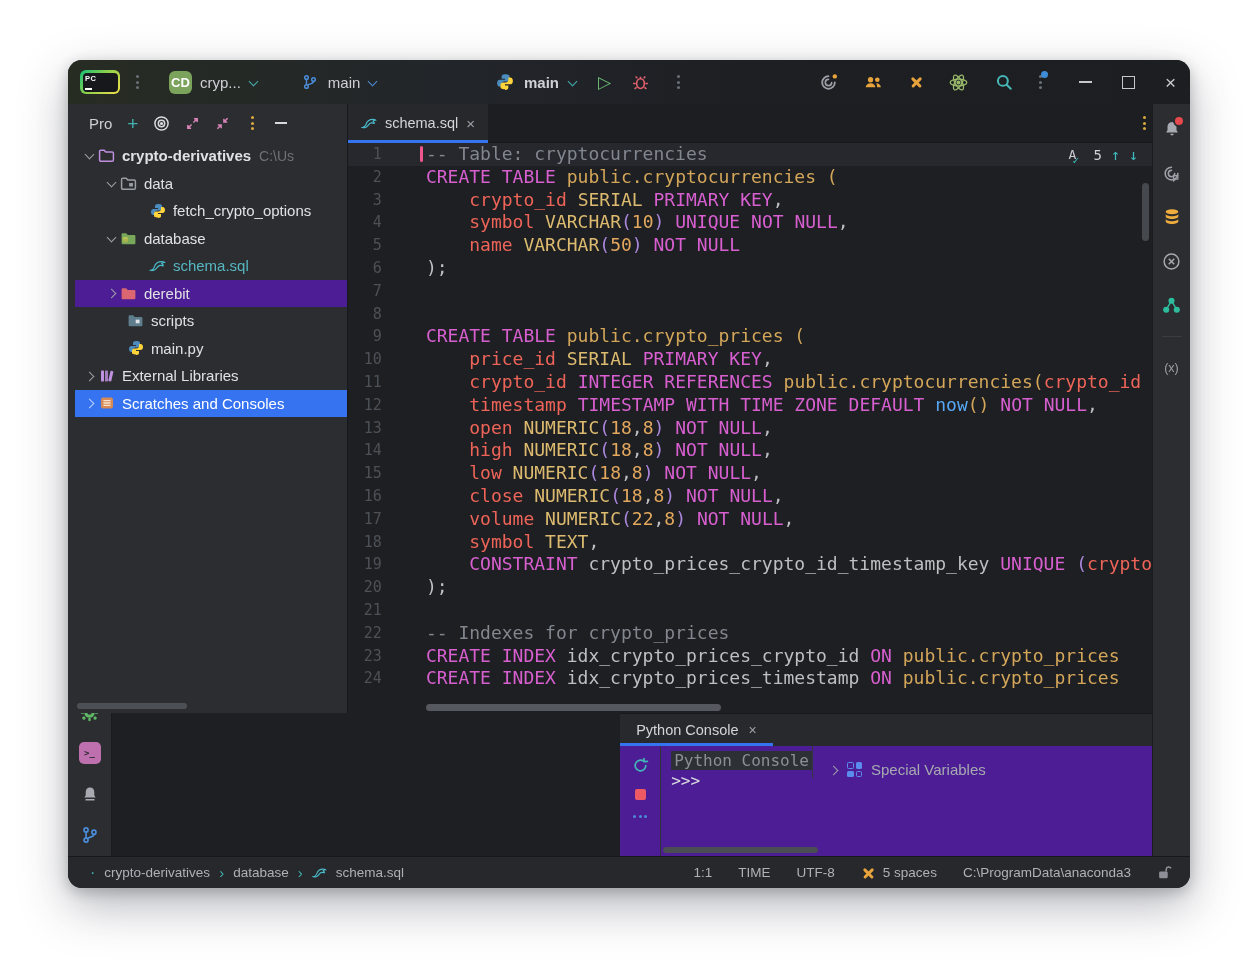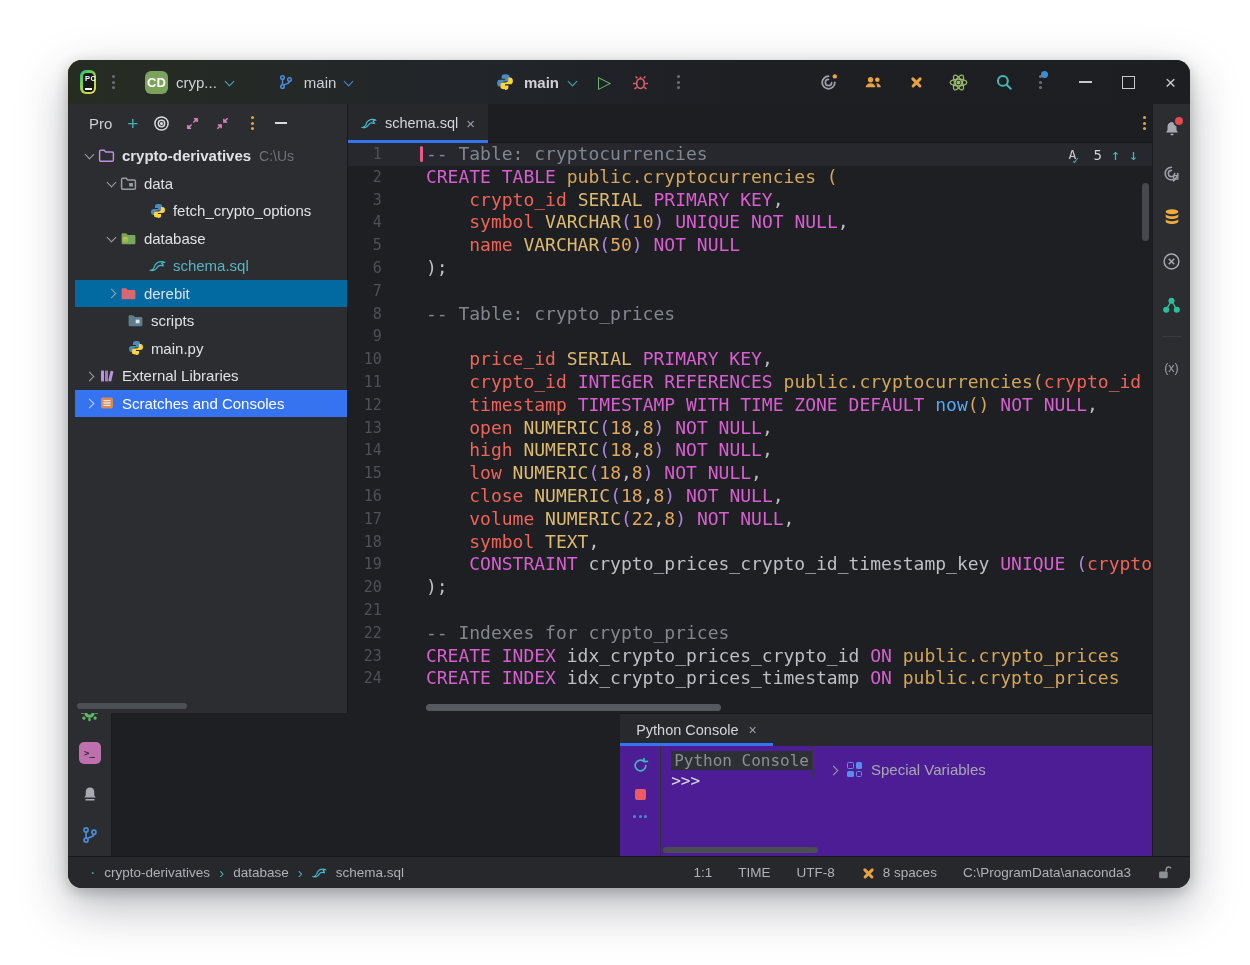--- a/index.html
+++ b/index.html
@@ -4,21 +4,21 @@
 <style>
   html,body{margin:0;padding:0;background:#fff;}
   body{width:1250px;height:965px;position:relative;font-family:"Liberation Sans",sans-serif;overflow:hidden;}
   .window{position:absolute;left:68px;top:60px;width:1122px;height:828px;background:#1e1f22;border-radius:14px;
           box-shadow:0 18px 48px rgba(45,50,65,.35),0 4px 14px rgba(0,0,0,.22);overflow:hidden;color:#ced0d6;}
   
   .titlebar{position:absolute;top:0;left:0;right:0;height:44px;
     background:linear-gradient(90deg,#272c23 0%,#22252a 35%,#1d1f23 60%,#1c1e21 100%);
     display:flex;align-items:center;padding:0 14px 0 12px;box-sizing:border-box;font-size:15px;}
   .tb-group{display:flex;align-items:center;gap:8px;}
-  .pcLogo{width:16px;height:24px;border-radius:6px;background:linear-gradient(135deg,#14c07a,#8bd04a 45%,#f7e14c);position:relative;flex:none;}
+  .pcLogo{width:40px;height:24px;border-radius:6px;background:linear-gradient(135deg,#14c07a,#8bd04a 45%,#f7e14c);position:relative;flex:none;}
   .pcLogo .in{position:absolute;inset:2.5px;background:#17181b;border-radius:4px;}
   .pcLogo .t{position:absolute;left:5px;top:4px;font-size:7.5px;font-weight:bold;color:#fff;letter-spacing:.5px;}
   .pcLogo .u{position:absolute;left:5px;bottom:4.5px;width:7px;height:1.5px;background:#fff;}
   .dots3{display:flex;flex-direction:column;gap:2.6px;align-items:center;}
   .dots3 i{width:3px;height:3px;border-radius:50%;background:currentColor;display:block;}
   .dots3.h{flex-direction:row;}
   .kebab-gray{color:#6a7077;padding:0 8px;}
   .kebab-yellow{color:#d9a93d;padding:0 6px;}
   .cdBadge{width:23px;height:23px;border-radius:6px;background:#7ca35c;color:#fff;font-size:13px;font-weight:bold;
            display:flex;align-items:center;justify-content:center;margin-left:14px;}
@@ -53,21 +53,21 @@
   
   .center{position:absolute;left:44px;top:44px;right:38px;bottom:32px;display:flex;flex-direction:column;align-items:flex-end;}
   .toprow{flex:1;display:flex;min-height:0;}
   
   .project{width:272px;flex:none;background:#2b2d30;border-right:1px solid #17181b;position:relative;overflow:hidden;}
   .phead{height:38px;display:flex;align-items:center;padding:0 10px 0 14px;gap:15px;font-size:15px;color:#ced0d6;}
   .plus{color:#43b0b0;font-size:19px;line-height:1;}
   .phead .minim{width:12px;height:2px;background:#d7d9dd;display:block;}
   .trow{height:27.5px;display:flex;align-items:center;font-size:15px;color:#dfe1e5;white-space:nowrap;overflow:hidden;box-sizing:border-box;}
   .trow .chev{color:#9da0a6;margin-right:4px;}
-  .trow.drag{background:#0369a1;}
+  .trow.drag{background:#4c1d95;}
   .trow.sel{background:#3573f0;color:#fff;}
   .trow.sel .chev{color:#bcd3ff;}
   .ticon{width:18px;height:18px;margin-right:6px;flex:none;display:flex;align-items:center;justify-content:center;}
   .chevslot{width:16px;margin-right:4px;flex:none;}
   .tbold{font-weight:bold;}
   .tpath{color:#6e7277;margin-left:8px;font-size:14px;}
   .tlabel.sqlfile{color:#56b6c2;}
   .pscroll{position:absolute;bottom:4px;left:2px;width:110px;height:6px;background:#4c4f54;border-radius:3px;}
   
   .editor{flex:1;background:#1e1f22;position:relative;display:flex;flex-direction:column;min-width:0;overflow:hidden;}
@@ -510,22 +510,22 @@
 
         <div class="codewrap">
           <div id="code-lines">
               <div class="cl cur"><span class="gut">1</span><span class="src"><span class="t-cm">-- Table: cryptocurrencies</span></span></div>
               <div class="cl"><span class="gut">2</span><span class="src"><span class="t-kw">CREATE TABLE</span><span class="t-pl"> </span><span class="t-tbl">public.cryptocurrencies (</span></span></div>
               <div class="cl"><span class="gut">3</span><span class="src"><span class="t-pl">    </span><span class="t-col">crypto_id</span><span class="t-pl"> </span><span class="t-typ">SERIAL</span><span class="t-pl"> </span><span class="t-kw">PRIMARY KEY</span><span class="t-pl">,</span></span></div>
               <div class="cl"><span class="gut">4</span><span class="src"><span class="t-pl">    </span><span class="t-col">symbol</span><span class="t-pl"> </span><span class="t-typ">VARCHAR</span><span class="t-par">(</span><span class="t-num">10</span><span class="t-par">)</span><span class="t-pl"> </span><span class="t-kw">UNIQUE NOT NULL</span><span class="t-pl">,</span></span></div>
               <div class="cl"><span class="gut">5</span><span class="src"><span class="t-pl">    </span><span class="t-col">name</span><span class="t-pl"> </span><span class="t-typ">VARCHAR</span><span class="t-par">(</span><span class="t-num">50</span><span class="t-par">)</span><span class="t-pl"> </span><span class="t-kw">NOT NULL</span></span></div>
               <div class="cl"><span class="gut">6</span><span class="src"><span class="t-pl">);</span></span></div>
               <div class="cl"><span class="gut">7</span><span class="src"></span></div>
-              <div class="cl"><span class="gut">8</span><span class="src"><span class="t-cm">-- Table: crypto_prices</span></span></div>
-              <div class="cl"><span class="gut">9</span></div>
+              <div class="cl"><span class="gut">8</span></div>
+              <div class="cl"><span class="gut">9</span><span class="src"><span class="t-kw">CREATE TABLE</span><span class="t-pl"> </span><span class="t-tbl">public.crypto_prices (</span></span></div>
               <div class="cl"><span class="gut">10</span><span class="src"><span class="t-pl">    </span><span class="t-col">price_id</span><span class="t-pl"> </span><span class="t-typ">SERIAL</span><span class="t-pl"> </span><span class="t-kw">PRIMARY KEY</span><span class="t-pl">,</span></span></div>
               <div class="cl"><span class="gut">11</span><span class="src"><span class="t-pl">    </span><span class="t-col">crypto_id</span><span class="t-pl"> </span><span class="t-kw">INTEGER</span><span class="t-pl"> </span><span class="t-kw">REFERENCES</span><span class="t-pl"> </span><span class="t-tbl">public.cryptocurrencies(</span><span class="t-col">crypto_id</span></span></div>
               <div class="cl"><span class="gut">12</span><span class="src"><span class="t-pl">    </span><span class="t-col">timestamp</span><span class="t-pl"> </span><span class="t-kw">TIMESTAMP WITH TIME ZONE DEFAULT</span><span class="t-pl"> </span><span class="t-fn">now</span><span class="t-tbl">()</span><span class="t-pl"> </span><span class="t-kw">NOT NULL</span><span class="t-pl">,</span></span></div>
               <div class="cl"><span class="gut">13</span><span class="src"><span class="t-pl">    </span><span class="t-col">open</span><span class="t-pl"> </span><span class="t-typ">NUMERIC</span><span class="t-par">(</span><span class="t-num">18</span><span class="t-pl">,</span><span class="t-num">8</span><span class="t-par">)</span><span class="t-pl"> </span><span class="t-kw">NOT NULL</span><span class="t-pl">,</span></span></div>
               <div class="cl"><span class="gut">14</span><span class="src"><span class="t-pl">    </span><span class="t-col">high</span><span class="t-pl"> </span><span class="t-typ">NUMERIC</span><span class="t-par">(</span><span class="t-num">18</span><span class="t-pl">,</span><span class="t-num">8</span><span class="t-par">)</span><span class="t-pl"> </span><span class="t-kw">NOT NULL</span><span class="t-pl">,</span></span></div>
               <div class="cl"><span class="gut">15</span><span class="src"><span class="t-pl">    </span><span class="t-col">low</span><span class="t-pl"> </span><span class="t-typ">NUMERIC</span><span class="t-par">(</span><span class="t-num">18</span><span class="t-pl">,</span><span class="t-num">8</span><span class="t-par">)</span><span class="t-pl"> </span><span class="t-kw">NOT NULL</span><span class="t-pl">,</span></span></div>
               <div class="cl"><span class="gut">16</span><span class="src"><span class="t-pl">    </span><span class="t-col">close</span><span class="t-pl"> </span><span class="t-typ">NUMERIC</span><span class="t-par">(</span><span class="t-num">18</span><span class="t-pl">,</span><span class="t-num">8</span><span class="t-par">)</span><span class="t-pl"> </span><span class="t-kw">NOT NULL</span><span class="t-pl">,</span></span></div>
               <div class="cl"><span class="gut">17</span><span class="src"><span class="t-pl">    </span><span class="t-col">volume</span><span class="t-pl"> </span><span class="t-typ">NUMERIC</span><span class="t-par">(</span><span class="t-num">22</span><span class="t-pl">,</span><span class="t-num">8</span><span class="t-par">)</span><span class="t-pl"> </span><span class="t-kw">NOT NULL</span><span class="t-pl">,</span></span></div>
               <div class="cl"><span class="gut">18</span><span class="src"><span class="t-pl">    </span><span class="t-col">symbol</span><span class="t-pl"> </span><span class="t-typ">TEXT</span><span class="t-pl">,</span></span></div>
               <div class="cl"><span class="gut">19</span><span class="src"><span class="t-pl">    </span><span class="t-kw">CONSTRAINT</span><span class="t-pl"> crypto_prices_crypto_id_timestamp_key </span><span class="t-kw">UNIQUE</span><span class="t-pl"> </span><span class="t-par">(</span><span class="t-col">crypto</span></span></div>
@@ -605,21 +605,21 @@
     <span>schema.sql</span>
     <span class="sright">
       <span>1:1</span>
       <span>TIME</span>
       <span>UTF-8</span>
       <span class="withTools">
         <span class="crossTools">
             <i></i>
             <i></i>
           </span>
-        <span>8 spaces</span>
+        <span>5 spaces</span>
       </span>
       <span>C:\ProgramData\anaconda3</span>
       <span>
         <svg width="15" height="15" viewBox="0 0 14 14">
             <rect x="2" y="6" width="8" height="6.4" rx="1.2" fill="#8d9197"></rect>
             <path d="M8.6 6V4.1a2.3 2.3 0 014.4-.9" stroke="#8d9197" stroke-width="1.5" fill="none"></path>
           </svg>
       </span>
     </span>
   </div>

